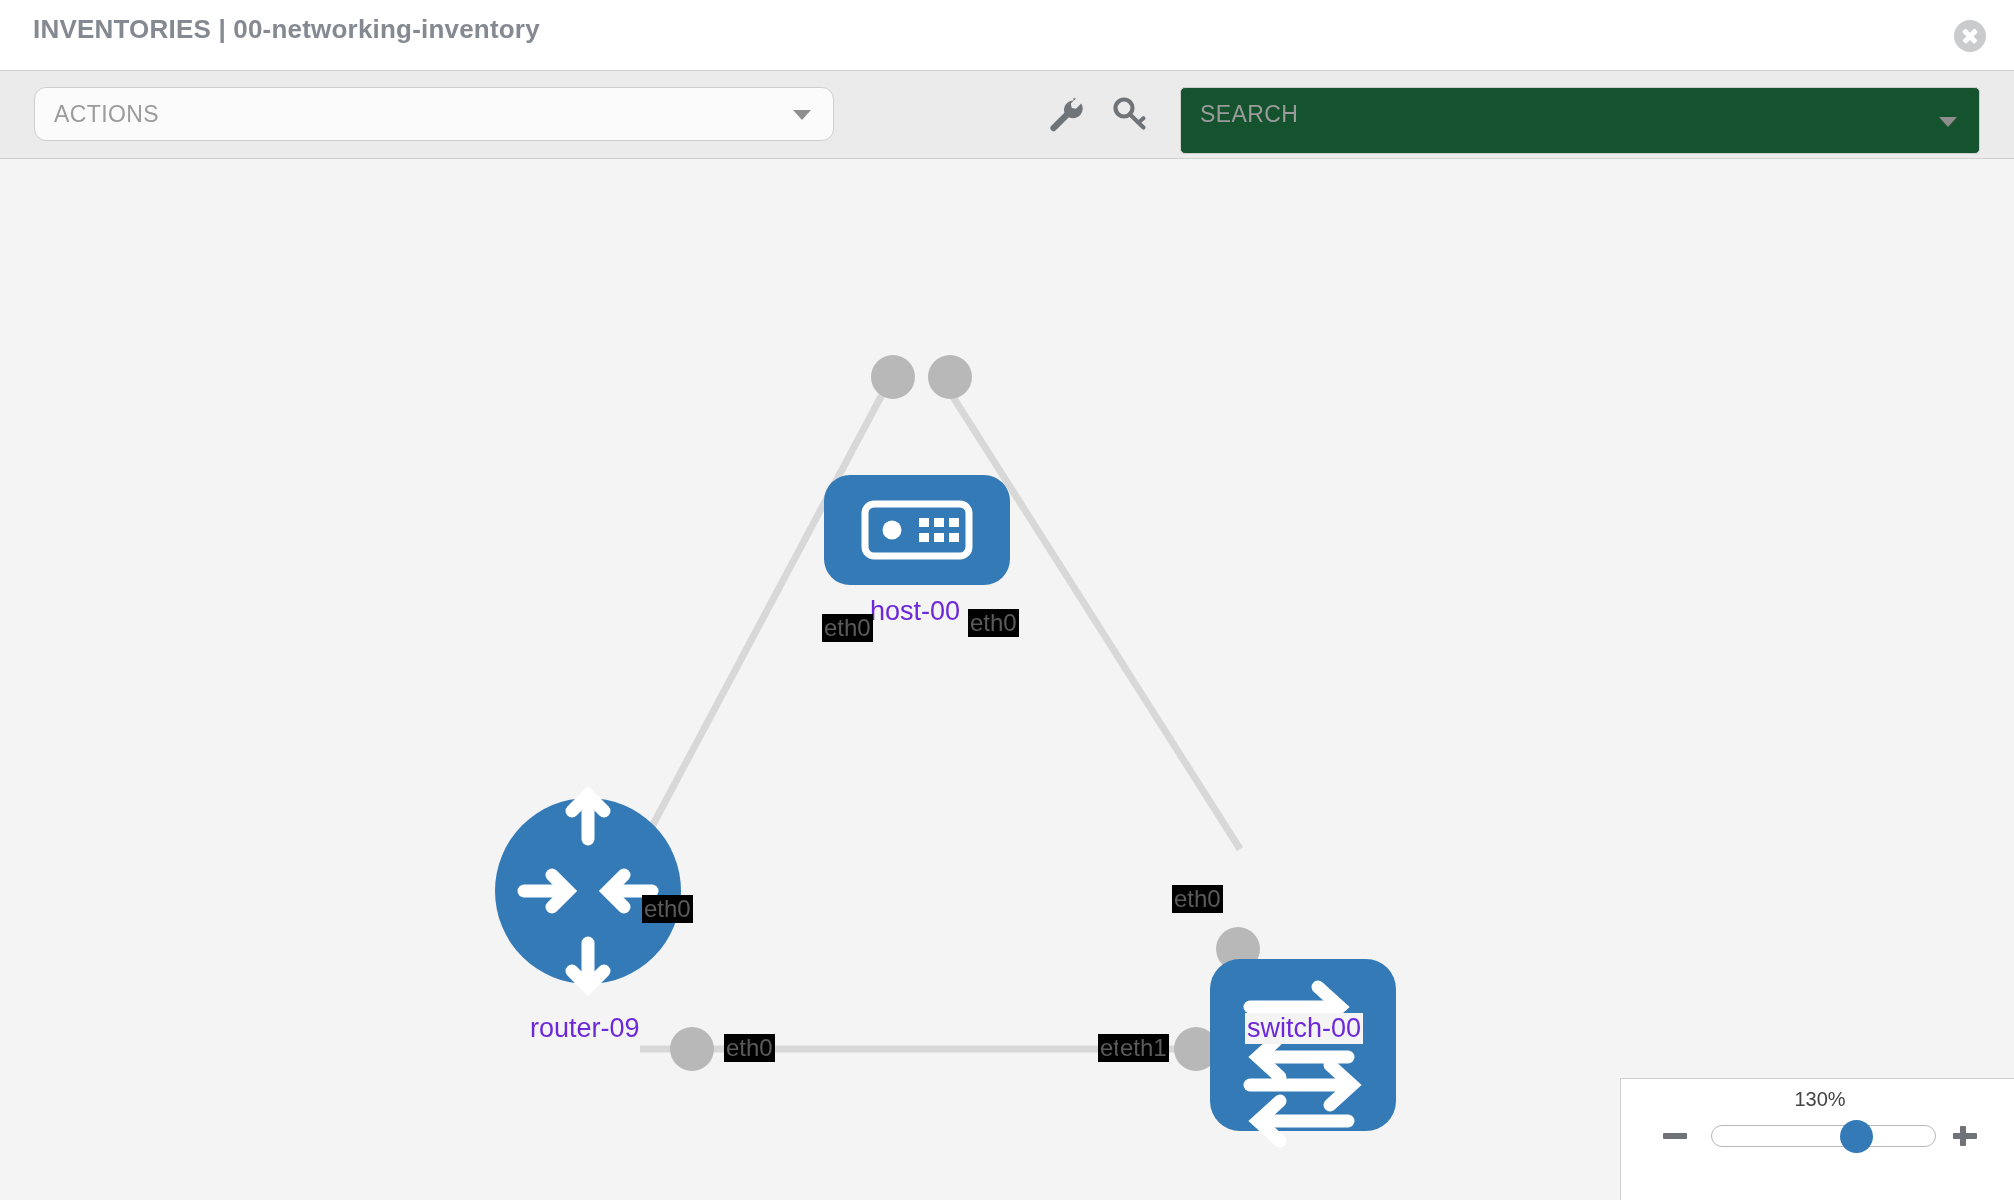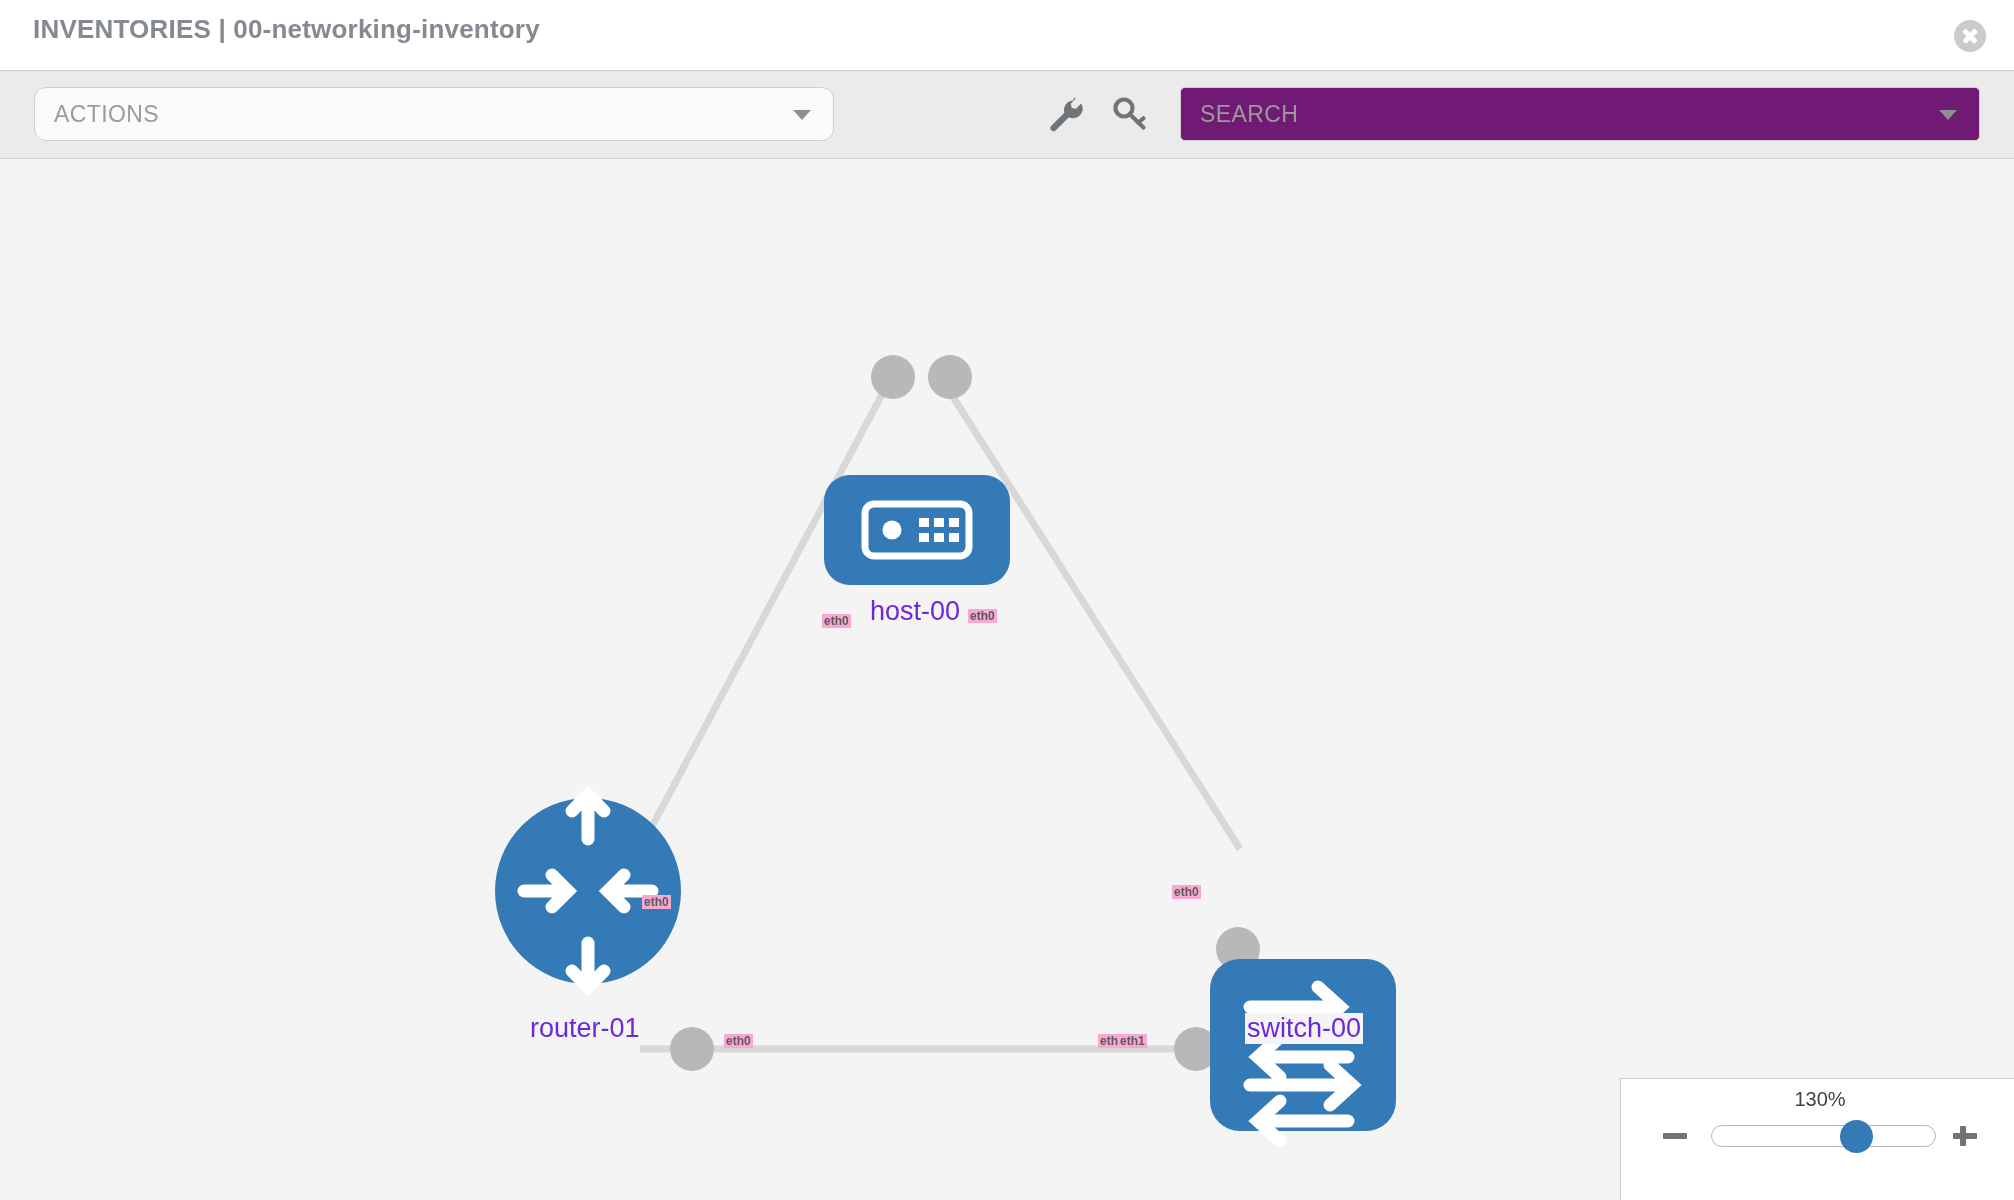--- a/index.html
+++ b/index.html
@@ -63,22 +63,22 @@
 
   .tool-icon {
     position: absolute; top: 22px;
     width: 42px; height: 42px; cursor: pointer;
   }
   .wrench-icon { left: 1043px; }
   .key-icon    { left: 1110px; }
 
   .search-box {
     position: absolute; left: 1180px; top: 16px;
-    width: 800px; height: 54px;
-    background: #701a75;
+    width: 800px; height: 67px;
+    background: #14532d;
     border: 1px solid #cfcfcf; border-radius: 5px;
     cursor: text;
   }
   .search-label {
     position: absolute; left: 19px; top: 13px;
     font-size: 23px; color: #9b9b9b; letter-spacing: 0.4px;
   }
 
   
   .canvas {
@@ -92,25 +92,24 @@
   
   .node-label {
     position: absolute;
     font-size: 27px; color: #6d28d9;
     background: #f4f4f4;
     white-space: nowrap;
     padding: 0 2px;
   }
   .iface-label {
     position: absolute;
-    font-size: 12px; color: #5a5a5a;
-    background: #f9a8d4;
+    font-size: 24px; color: #5a5a5a;
+    background: #000000;
     white-space: nowrap;
     padding: 0 2px;
-    font-weight: bold;
   }
 
   
   .zoom-panel {
     position: absolute; left: 1620px; top: 1078px;
     width: 400px; height: 130px;
     background: #ffffff;
     border: 1px solid #cfcfcf;
   }
   .zoom-level {
@@ -245,21 +244,21 @@
           <path d="M1250 926 h100"></path>
           <path d="M1330 906 l22 20 l-22 20"></path>
 
           <path d="M1348 962 h-88"></path>
           <path d="M1280 942 l-22 20 l22 20"></path>
         </g>
       </g>
     </svg>
 
     <div class="node-label" style="left:868px; top:437px;">host-00</div>
-    <div class="node-label" style="left:528px; top:854px;">router-01</div>
+    <div class="node-label" style="left:528px; top:854px;">router-09</div>
     <div class="node-label" style="left:1245px; top:854px;">switch-00</div>
 
     <div class="iface-label" style="left:822px; top:455px;">eth0</div>
     <div class="iface-label" style="left:968px; top:450px;">eth0</div>
     <div class="iface-label" style="left:642px; top:736px;">eth0</div>
     <div class="iface-label" style="left:1172px; top:726px;">eth0</div>
     <div class="iface-label" style="left:724px; top:875px;">eth0</div>
     <div class="iface-label" style="left:1098px; top:875px;">eth0</div>
     <div class="iface-label" style="left:1118px; top:875px;">eth1</div>
   </div>

